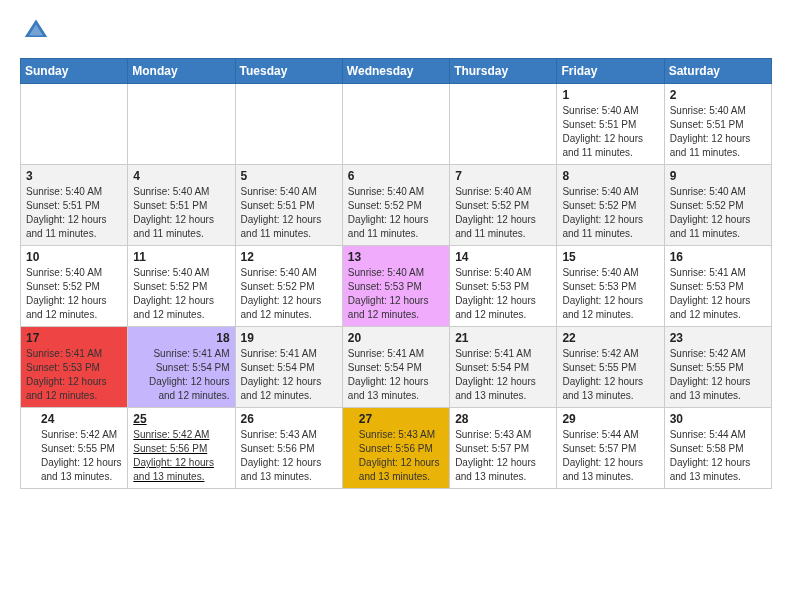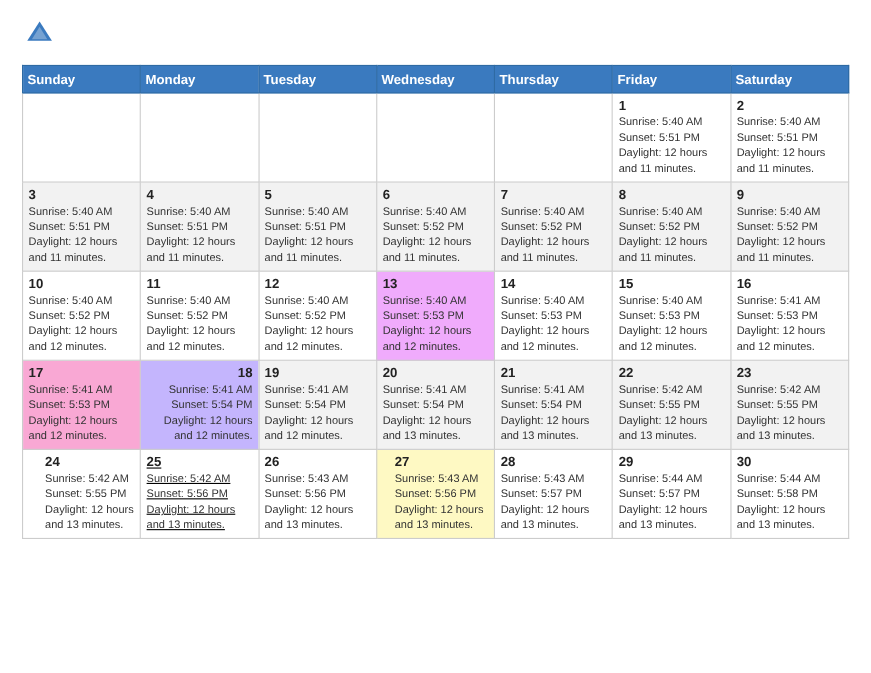--- a/index.html
+++ b/index.html
@@ -251,21 +251,21 @@
           </td>
           <td style="background: rgb(255, 255, 255);">
             <div class="day-num">16</div>
             <div class="day-info" style="white-space: pre-line;">Sunrise: 5:41 AM
 Sunset: 5:53 PM
 Daylight: 12 hours
 and 12 minutes.</div>
           </td>
         </tr>
         <tr>
-          <td style="background: #f9a8d4;">
+          <td style="background: #ef4444;">
             <div class="day-num">17</div>
             <div class="day-info" style="white-space: pre-line;">Sunrise: 5:41 AM
 Sunset: 5:53 PM
 Daylight: 12 hours
 and 12 minutes.</div>
           </td>
           <td style="background: #c4b5fd; text-align: right;">
             <div class="day-num">18</div>
             <div class="day-info" style="white-space: pre-line;">Sunrise: 5:41 AM
 Sunset: 5:54 PM
@@ -323,21 +323,21 @@
 Daylight: 12 hours
 and 13 minutes.</div>
           </td>
           <td style="background: rgb(255, 255, 255);">
             <div class="day-num">26</div>
             <div class="day-info" style="white-space: pre-line;">Sunrise: 5:43 AM
 Sunset: 5:56 PM
 Daylight: 12 hours
 and 13 minutes.</div>
           </td>
-          <td style="background: #fef9c3; padding-left: 16px;">
+          <td style="background: #eab308; padding-left: 16px;">
             <div class="day-num">27</div>
             <div class="day-info" style="white-space: pre-line;">Sunrise: 5:43 AM
 Sunset: 5:56 PM
 Daylight: 12 hours
 and 13 minutes.</div>
           </td>
           <td style="background: rgb(255, 255, 255);">
             <div class="day-num">28</div>
             <div class="day-info" style="white-space: pre-line;">Sunrise: 5:43 AM
 Sunset: 5:57 PM

